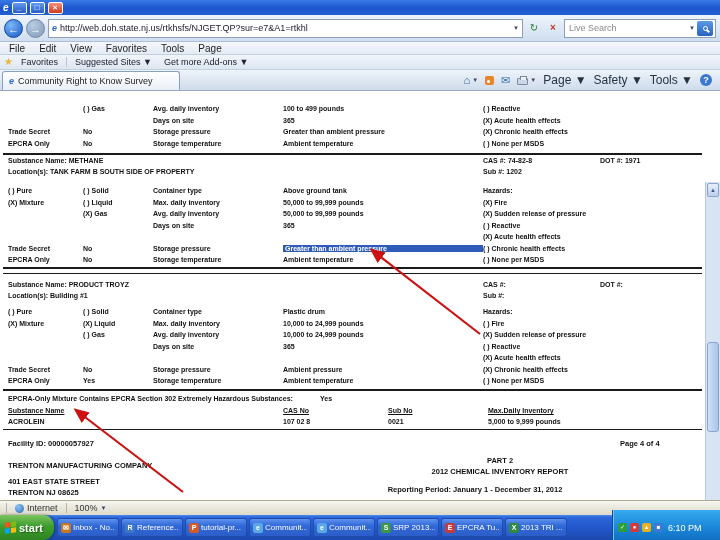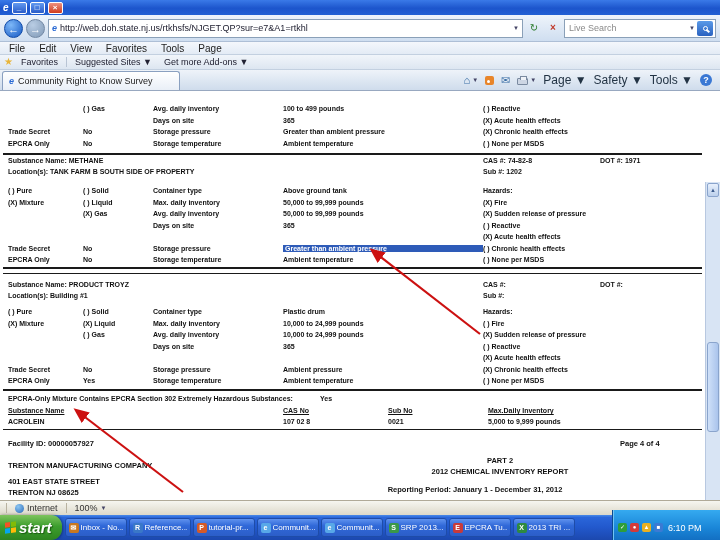--- a/index.html
+++ b/index.html
@@ -87,21 +87,21 @@
   .status-done{flex:1}
   .zone{display:flex;align-items:center;gap:3px;border-left:1px solid #b8b2a0;padding-left:8px}
   .mini-globe{width:9px;height:9px;border-radius:50%;background:radial-gradient(circle at 35% 30%,#8cc6f2,#2a6ab8);display:inline-block}
   .zoom{display:flex;align-items:center;gap:3px;border-left:1px solid #b8b2a0;padding-left:8px}
 
   
   .taskbar{position:absolute;top:515px;left:0;right:0;height:25px;display:flex;align-items:center;
     background:linear-gradient(180deg,#4a8ae8 0%,#2a66da 10%,#2258cc 50%,#1c48ae 100%)}
   .startbtn{height:25px;flex:0 0 54px;display:flex;align-items:center;gap:3px;padding:0 10px 0 5px;border-radius:0 11px 11px 0;
     background:linear-gradient(180deg,#7ec45e 0%,#3d9e2e 45%,#2d8420 100%);box-shadow:1px 0 3px rgba(0,0,0,.4)}
-  .start-label{color:#fff;font-size:15px;font-weight:bold;font-style:italic;text-shadow:1px 1px 1px #1a5a10}
+  .start-label{color:#fff;font-size:11px;font-weight:bold;text-shadow:1px 1px 1px #1a5a10}
   .flag{position:relative;width:11px;height:11px;transform:skewY(-8deg);flex:0 0 11px}
   .flag span{position:absolute;width:5px;height:5px}
   .fr{left:0;top:0;background:#f35325}.fg{right:0;top:0;background:#81bc06}
   .fb{left:0;bottom:0;background:#05a6f0}.fy{right:0;bottom:0;background:#ffba08}
   .taskbtns{flex:1;display:flex;align-items:center;height:25px;padding:0 2px;min-width:0}
   .taskbtn{flex:1;max-width:62px;height:19px;margin:0 1px;display:flex;align-items:center;gap:2px;padding:0 3px;
     background:linear-gradient(#5f92ee,#3068d8 40%,#2c5ec8);border:1px solid #1e4ca8;border-radius:3px;overflow:hidden}
   .tb-ic{flex:0 0 10px;width:10px;height:10px;border-radius:2px;color:#fff;font-size:7px;line-height:10px;text-align:center;font-weight:bold}
   .tb-lb{color:#fff;font-size:8px;white-space:nowrap;overflow:hidden}
   .tray{height:36px;flex:0 0 108px;display:flex;align-items:center;gap:3px;padding:0 5px;

